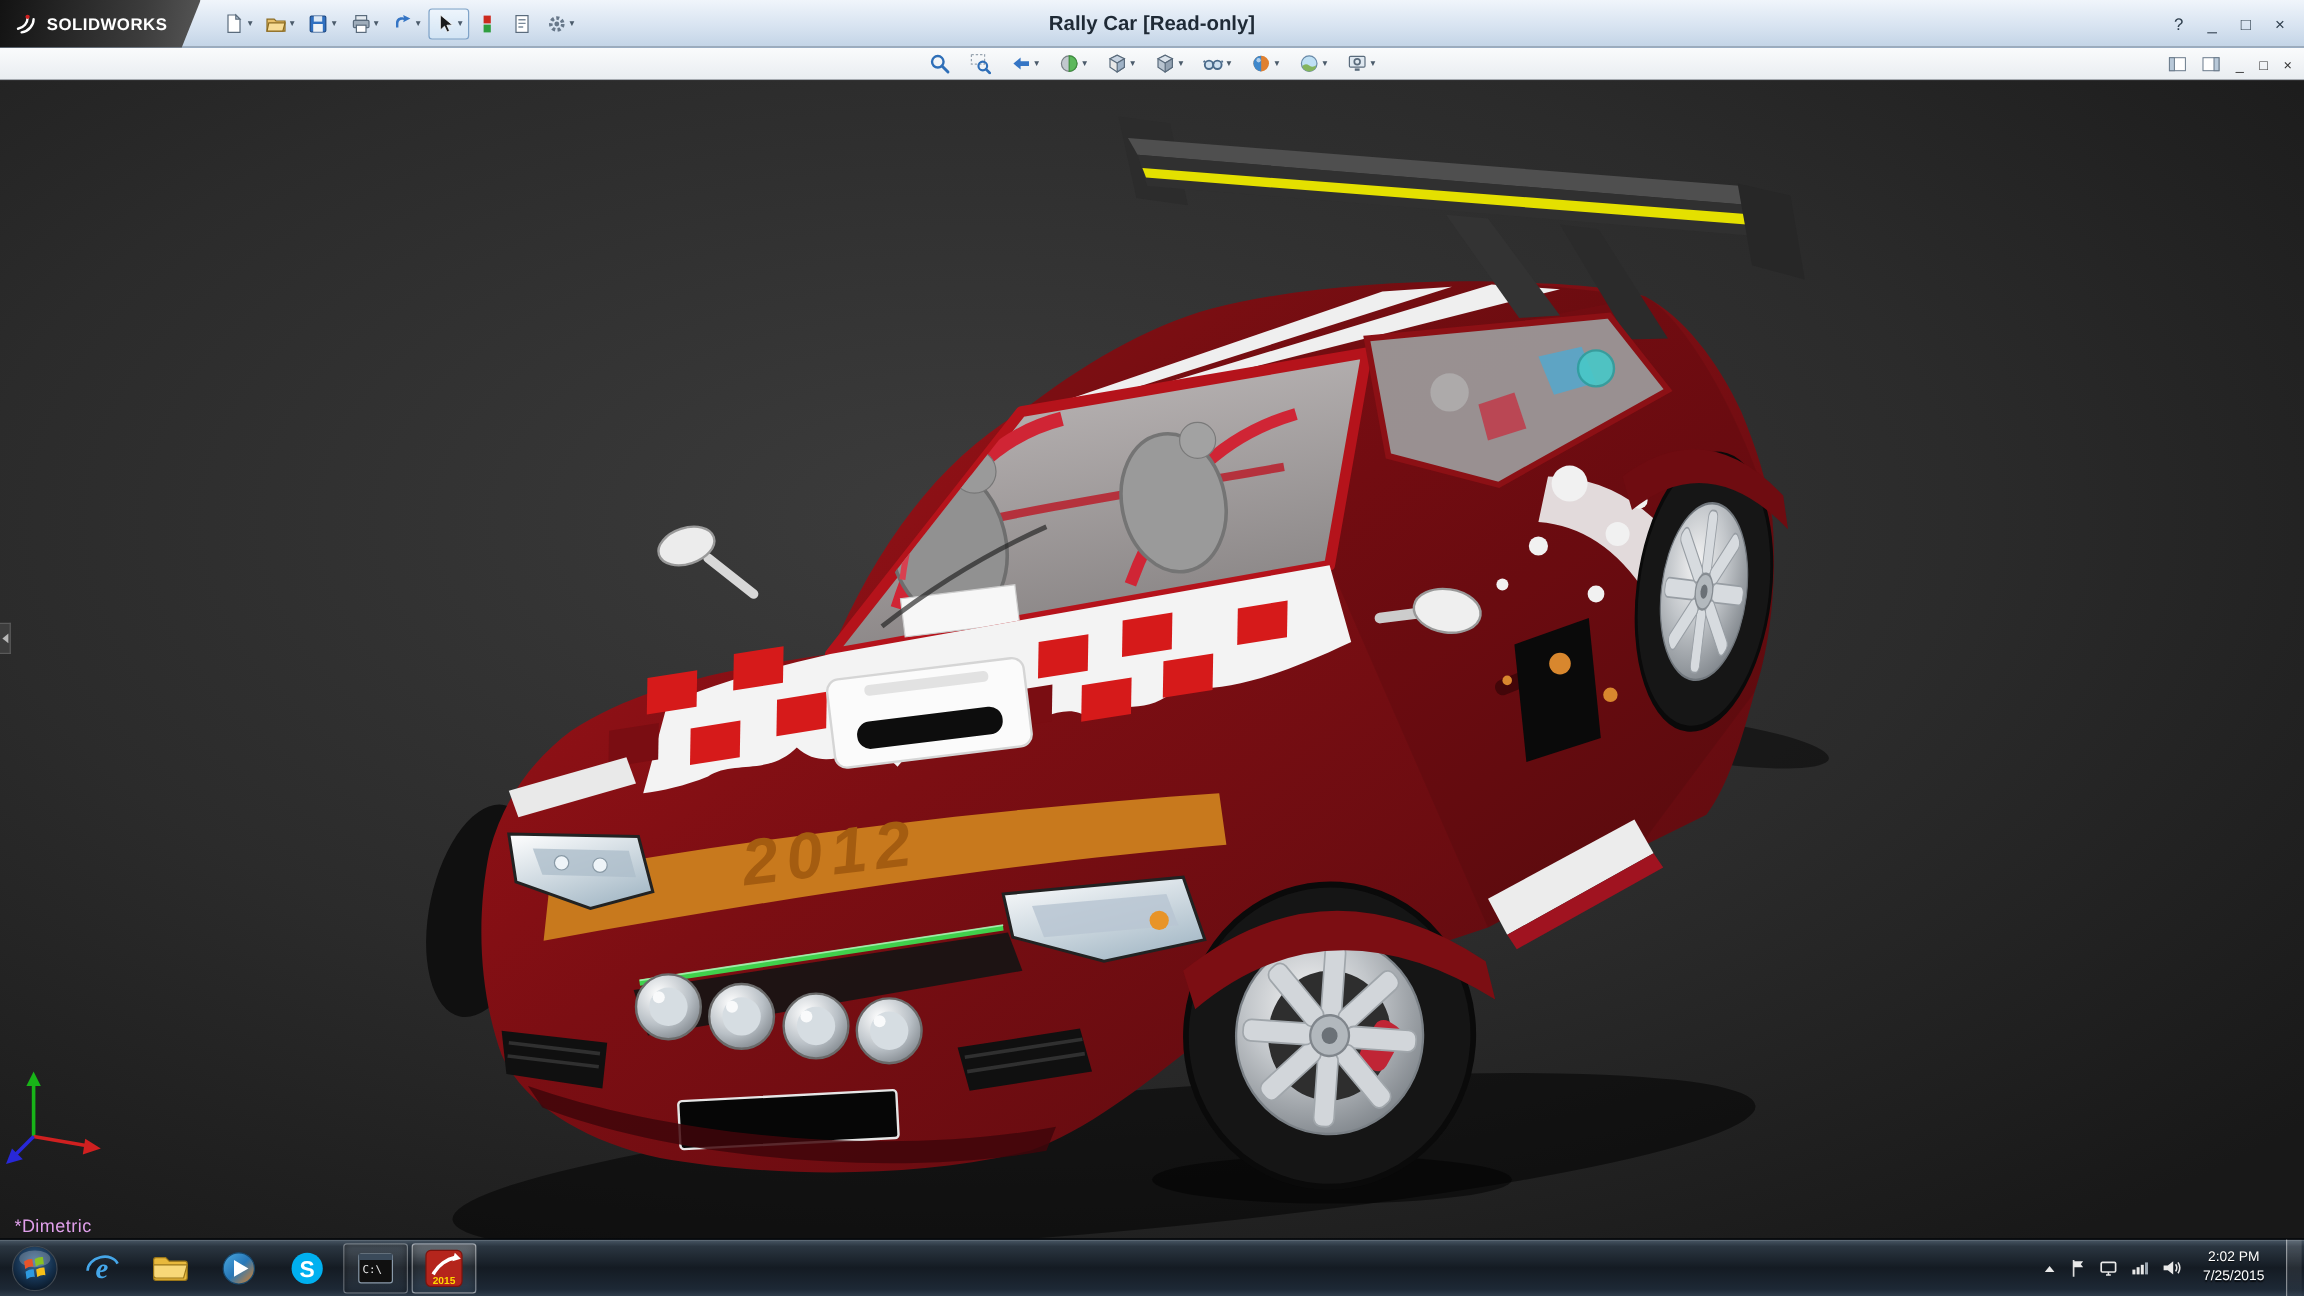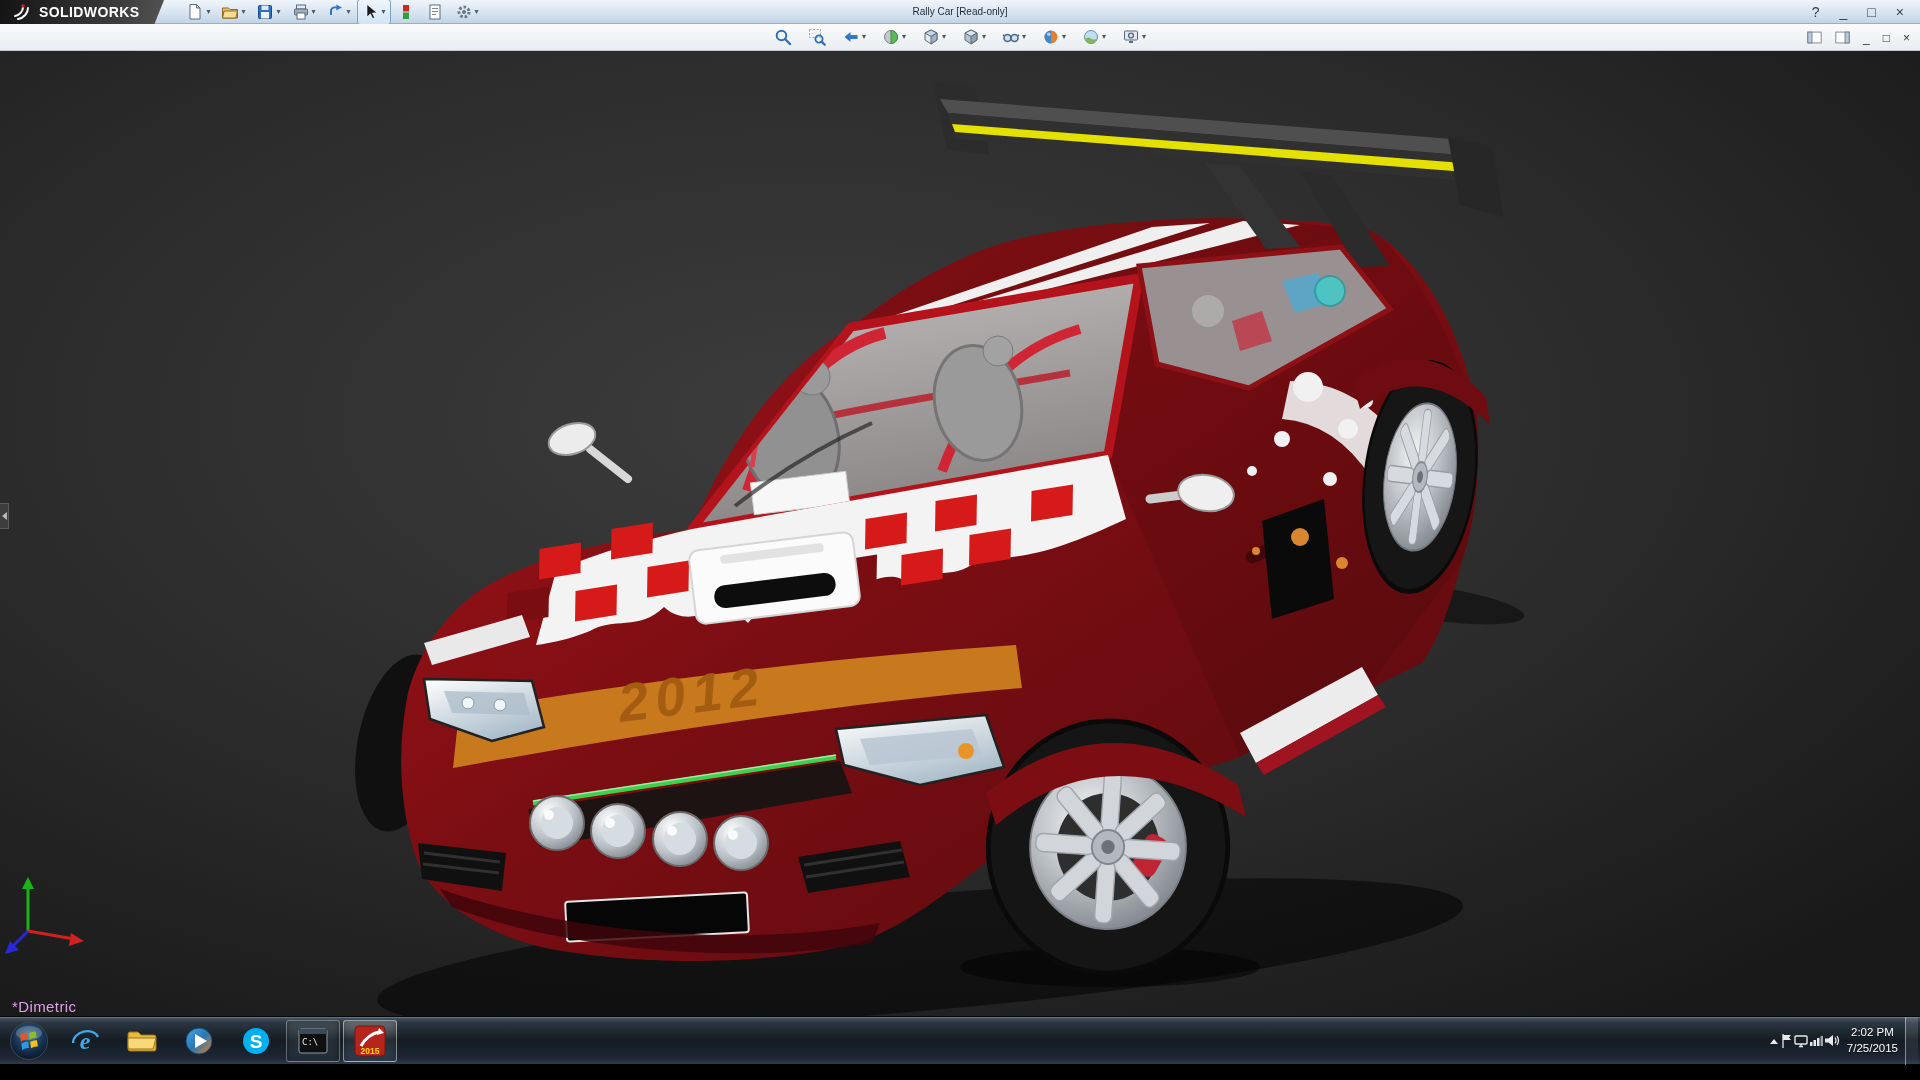--- a/index.html
+++ b/index.html
@@ -1,33 +1,33 @@
 <!DOCTYPE html>
 <html><head>
 <meta charset="utf-8">
 <style>
   * { box-sizing: border-box; margin: 0; padding: 0; }
   html, body { width: 1920px; height: 1080px; overflow: hidden; background: #000;
                font-family: "Liberation Sans", sans-serif; }
 
   
-  .titlebar { height: 24px; display: flex; align-items: center; position: relative;
+  .titlebar { height: 40px; display: flex; align-items: center; position: relative;
               background: linear-gradient(#f0f5fb, #d6e2f0 60%, #c3d4e6);
               border-bottom: 1px solid #9aadc2; }
   .logo { height: 40px; display: flex; align-items: center; gap: 7px; padding: 0 28px 0 12px;
           background: linear-gradient(100deg, #131313, #3c3c3c 70%, #565656);
           clip-path: polygon(0 0, 100% 0, calc(100% - 16px) 100%, 0 100%);
           color: #fff; font-weight: bold; font-size: 14px; letter-spacing: .4px; }
   .tools { display: flex; align-items: center; margin-left: 14px; gap: 1px; }
   .tool { display: flex; align-items: center; gap: 2px; padding: 3px 4px; border-radius: 3px;
           border: 1px solid transparent; }
   .tool.selected { border-color: #7fa3c8; background: linear-gradient(#eef5fc, #d2e4f4); }
   .caret { font-size: 8px; color: #4a5a6a; line-height: 1; }
   .win-title { position: absolute; left: 50%; transform: translateX(-50%);
-               font-size: 10px; color: #1f2a36; white-space: nowrap; }
+               font-size: 17px; color: #1f2a36; white-space: nowrap; font-weight: bold; }
   .caption { margin-left: auto; display: flex; align-items: center; gap: 20px;
              padding-right: 16px; color: #2a3a4a; font-size: 14px; }
   .caption .glyph-btn { font-size: 14px; line-height: 1; color: #31404f; }
 
   
   .viewbar { height: 27px; display: flex; align-items: center; position: relative;
              background: linear-gradient(#fafbfc, #e9edf1); border-bottom: 1px solid #c2c9d0; }
   .hud { margin: 0 auto; display: flex; align-items: center; gap: 8px; }
   .hud .tool { padding: 1px 3px; }
   .viewbar-right { position: absolute; right: 10px; top: 0; height: 27px; display: flex;
@@ -52,21 +52,21 @@
   .start { width: 58px; height: 48px; display: flex; align-items: center; justify-content: center; }
   .task-items { display: flex; height: 48px; align-items: center; gap: 3px; }
   .task-btn { width: 54px; height: 42px; display: flex; align-items: center; justify-content: center;
               border-radius: 3px; border: 1px solid transparent; }
   .task-btn.open { border-color: rgba(255,255,255,.28);
                    background: linear-gradient(rgba(255,255,255,.13), rgba(255,255,255,.03));
                    box-shadow: inset 0 0 6px rgba(0,0,0,.45); }
   .task-btn.active { border-color: rgba(255,255,255,.42);
                      background: linear-gradient(rgba(255,255,255,.32), rgba(255,255,255,.09) 45%, rgba(130,170,210,.18));
                      box-shadow: inset 0 0 8px rgba(0,0,0,.35); text-decoration: underline; }
-  .tray { margin-left: auto; display: flex; align-items: center; height: 48px;
+  .tray { margin-left: auto; display: flex; align-items: center; gap: 11px; height: 48px;
           padding-right: 2px; justify-content: center; }
   .tray-icon { display: flex; align-items: center; justify-content: center; }
   .clock { color: #fff; font-size: 11.5px; text-align: center; line-height: 1.35;
            text-shadow: 0 1px 1px rgba(0,0,0,.75); padding: 0 7px; }
   .show-desktop { width: 13px; height: 48px; border-left: 1px solid rgba(255,255,255,.45);
                   background: linear-gradient(rgba(255,255,255,.14), rgba(255,255,255,.02)); }
 </style>
 </head>
 <body>
 

